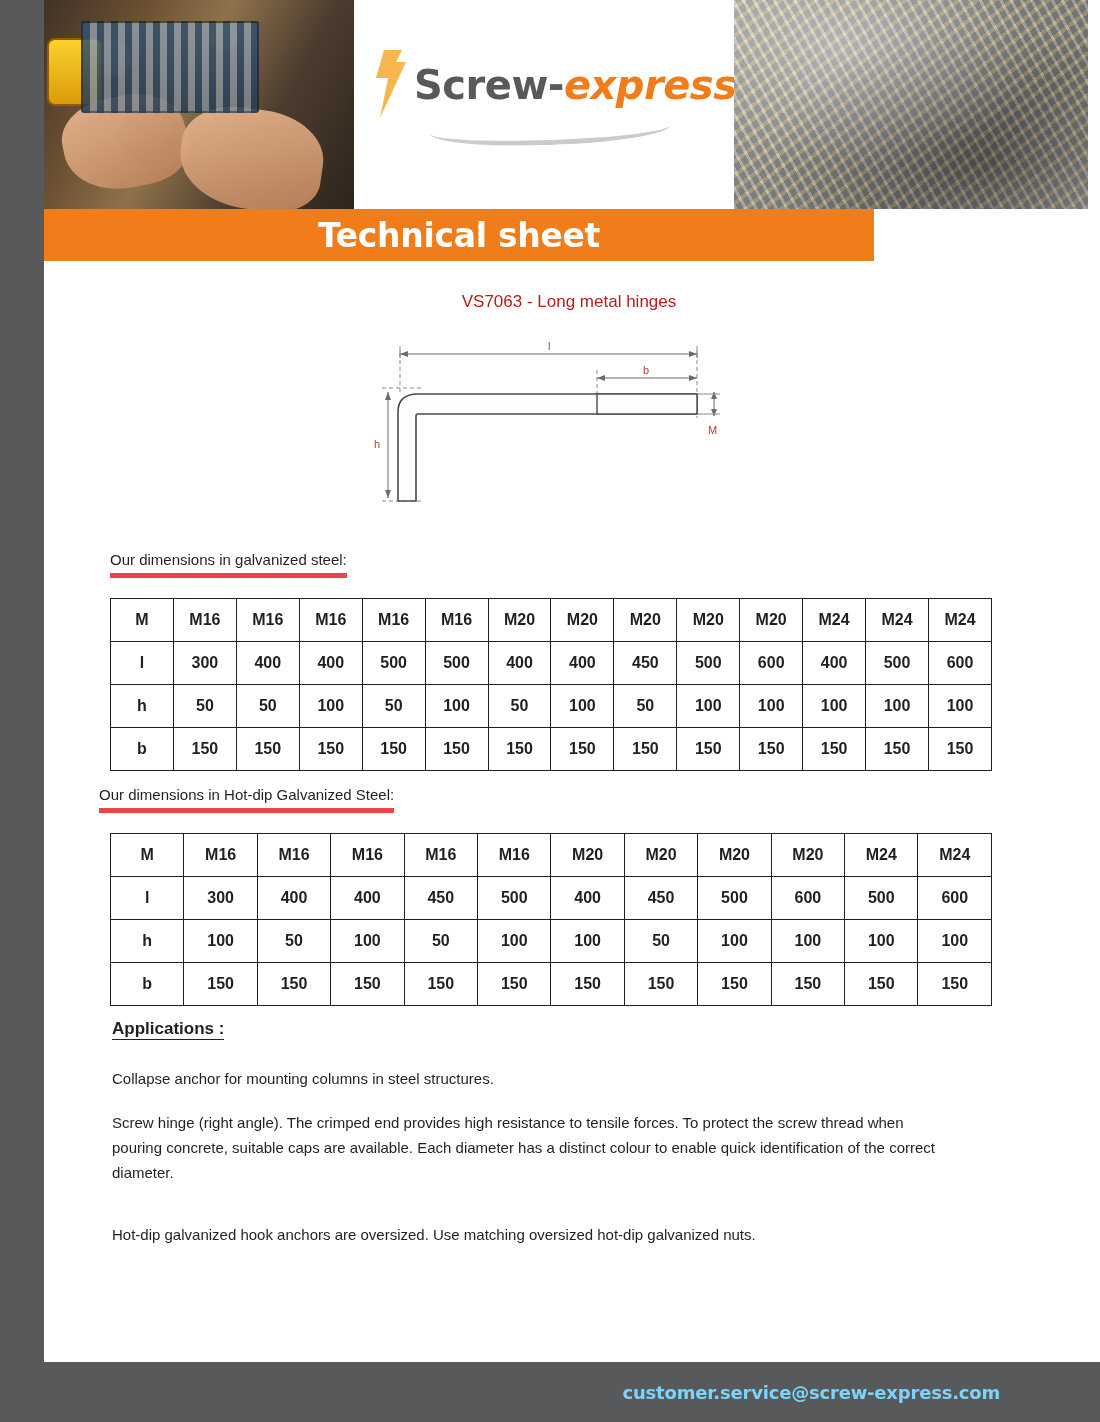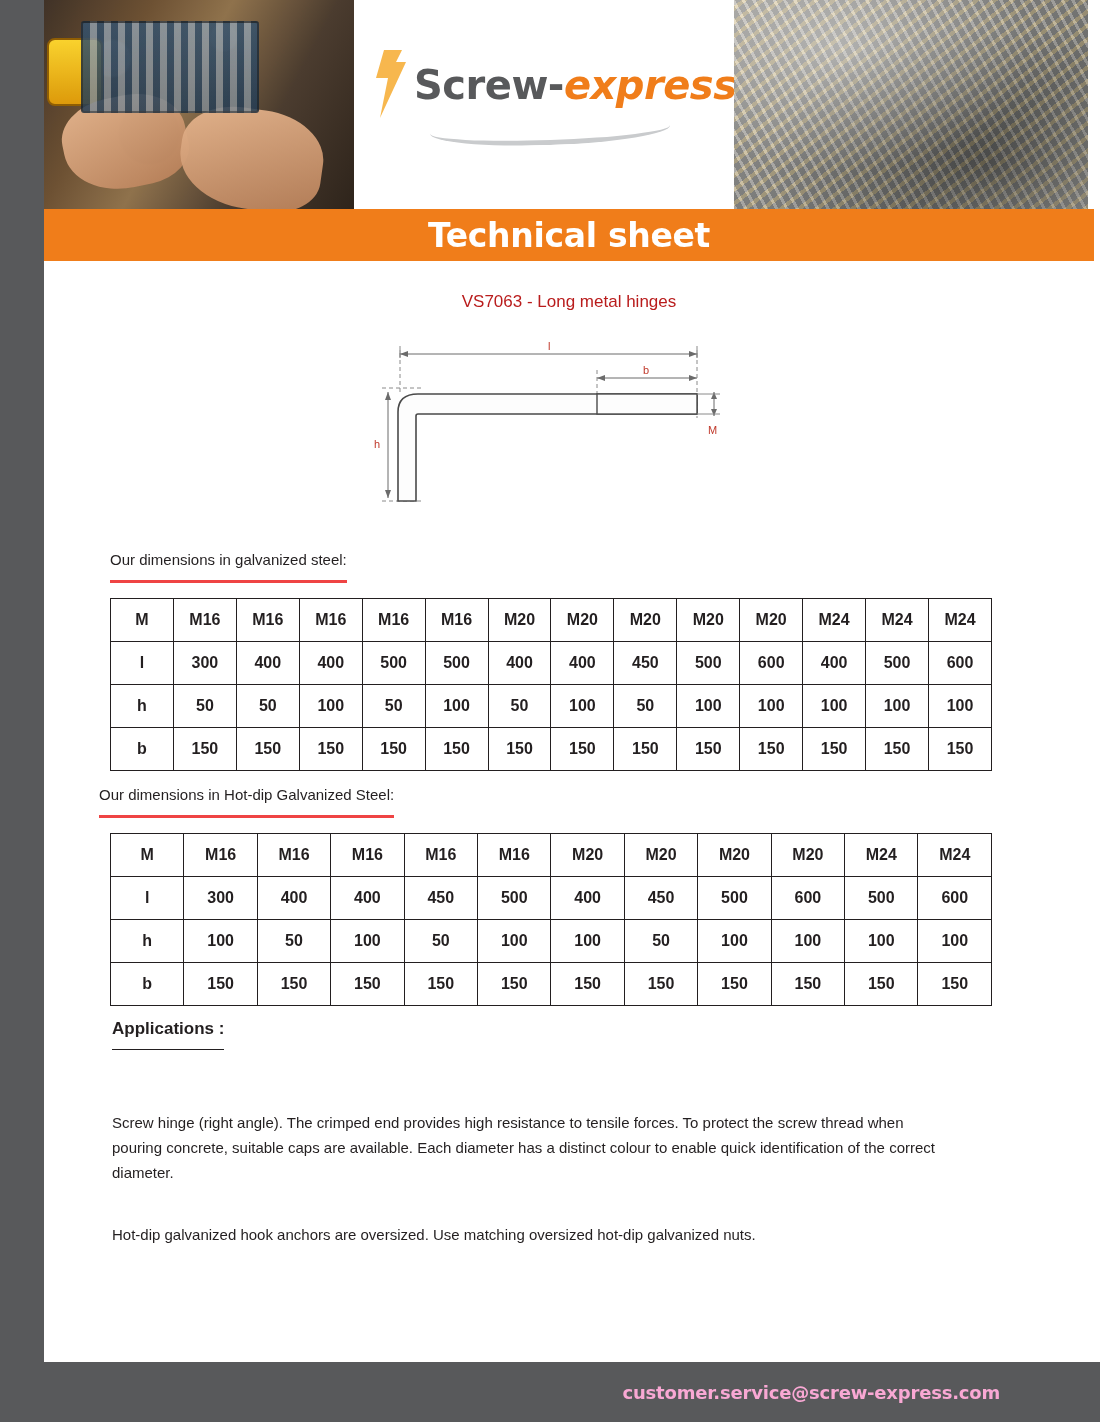--- a/index.html
+++ b/index.html
@@ -150,21 +150,21 @@
     width: 56px;
     height: 72px;
     opacity: .95;
   }
 
   
   .banner {
     position: absolute;
     left: 44px;
     top: 209px;
-    width: 1050px;
+    width: 830px;
     height: 52px;
     background: #f07d1a;
     display: flex;
     align-items: center;
     justify-content: center;
   }
   .banner-title {
     font-family: "DejaVu Sans", sans-serif;
     font-size: 33px;
     font-weight: bold;
@@ -190,22 +190,22 @@
     height: 190px;
   }
 
   
   .caption {
     position: absolute;
     font-size: 15px;
     color: #231f20;
   }
   .caption .ul {
-    border-bottom: 3px solid #ef4444;
-    padding-bottom: 12px;
+    border-bottom: 5px solid #ef4444;
+    padding-bottom: 5px;
   }
   .caption-1 { left: 110px; top: 551px; }
   .caption-2 { left: 99px; top: 786px; }
 
   table.dims {
     position: absolute;
     border-collapse: collapse;
     table-layout: fixed;
   }
   table.dims td {
@@ -233,21 +233,21 @@
   #table-hotdip td { height: 40px; }
 
   .applications-title {
     position: absolute;
     left: 112px;
     top: 1019px;
     font-size: 17px;
     font-weight: bold;
     color: #231f20;
     border-bottom: 1.5px solid #231f20;
-    padding-bottom: 10px;
+    padding-bottom: 0;
   }
   .para {
     position: absolute;
     font-size: 15px;
     line-height: 25px;
     color: #231f20;
   }
   .para-1 { left: 112px; top: 1066px; width: 840px; }
   .para-2 { left: 112px; top: 1110px; width: 830px; }
   .para-3 { left: 112px; top: 1222px; width: 860px; }
@@ -258,21 +258,21 @@
     left: 0;
     bottom: 0;
     width: 1100px;
     height: 60px;
     background: #58595b;
     display: flex;
     align-items: center;
     justify-content: flex-end;
   }
   .footer-email {
-    color: #f9a8d4;
+    color: #7dd3fc;
     font-family: "DejaVu Sans", sans-serif;
     font-weight: bold;
     font-size: 18px;
     margin-right: 100px;
     letter-spacing: -.2px;
   }
   .footer-gap {
     position: absolute;
     left: 44px;
     bottom: 60px;
@@ -489,20 +489,21 @@
           <td>150</td>
           <td>150</td>
           <td>150</td>
           <td>150</td>
           <td>150</td>
         </tr>
       </tbody>
   </table>
 
   <div class="applications-title">Applications :</div>
+  <div class="para para-1">Collapse anchor for mounting columns in steel structures.</div>
   <div class="para para-3">Hot-dip galvanized hook anchors are oversized. Use matching oversized hot-dip galvanized nuts.</div>
   <div class="para para-2">Screw hinge (right angle). The crimped end provides high resistance to tensile forces. To protect the screw thread when pouring concrete, suitable caps are available. Each diameter has a distinct colour to enable quick identification of the correct diameter.</div>
 
   <div class="footer-gap"></div>
   <div class="footer">
     <div class="footer-email">customer.service@screw-express.com</div>
   </div>
 
 </div>
 

